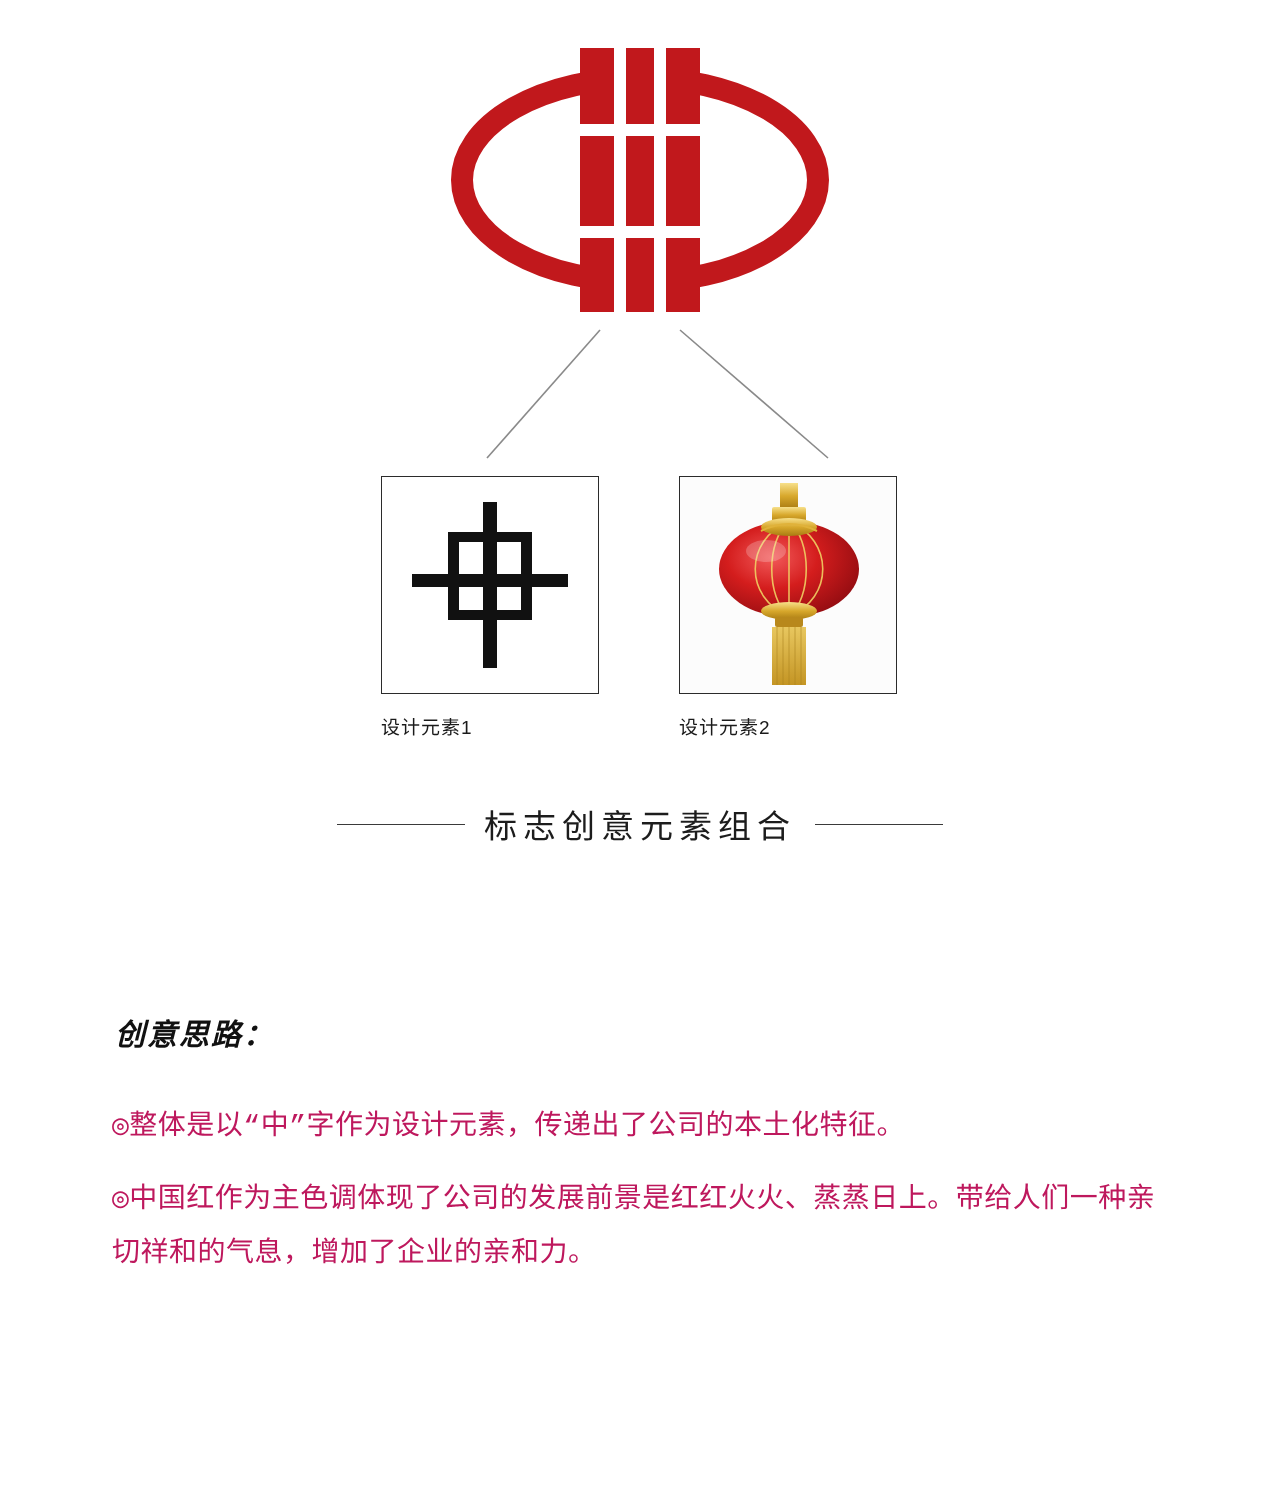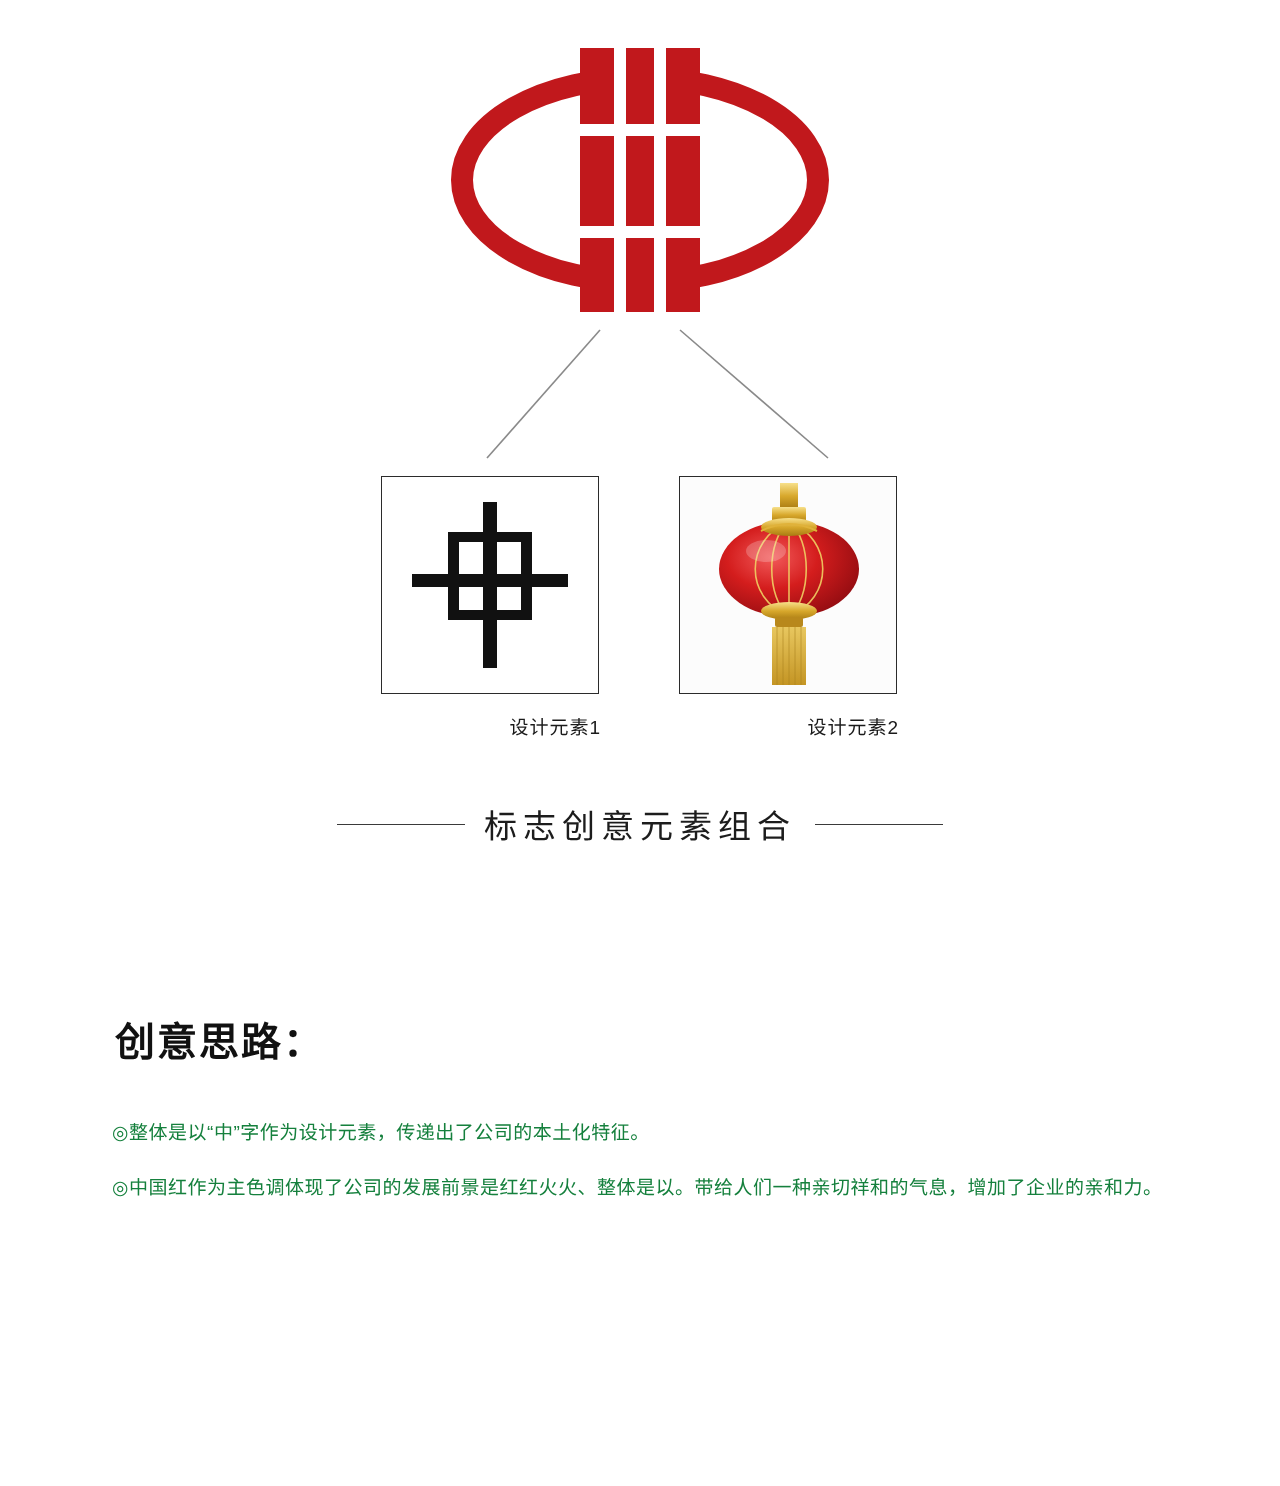--- a/index.html
+++ b/index.html
@@ -43,21 +43,21 @@
     position: absolute;
     left: 0;
     top: 476px;
     width: 1280px;
     height: 270px;
   }
   .element-block {
     position: absolute;
     top: 0;
     width: 220px;
-    text-align: right;
+    text-align: left;
   }
   #element-1 { left: 381px; }
   #element-2 { left: 679px; }
 
   .element-frame {
     width: 218px;
     height: 218px;
     box-sizing: border-box;
     border: 1px solid #2b2b2b;
     background: #ffffff;
@@ -111,32 +111,34 @@
   }
 
   
   #concept {
     position: absolute;
     top: 1010px;
     left: 112px;
     width: 1070px;
   }
   #concept-heading {
-    font-size: 40px;
+    font-size: 30px;
     font-weight: bold;
     letter-spacing: 2px;
     color: #111111;
     margin: 0 0 46px 3px;
+    font-style: italic;
   }
   .concept-line {
-    font-size: 19px;
+    font-size: 28px;
     line-height: 1.95;
     letter-spacing: 0.5px;
-    color: #15803d;
+    color: #be185d;
     margin-bottom: 18px;
+    font-family: Liberation Mono, monospace;
   }
   .concept-line:last-child { margin-bottom: 0; }
 </style>
 </head>
 <body>
 
 <div id="logo-area">
   <svg id="logo-svg" width="400" height="280" viewBox="0 0 400 280">
 
     <ellipse cx="200" cy="140" rx="178" ry="102" fill="none" stroke="#c1181c" stroke-width="22"></ellipse>
@@ -246,14 +248,14 @@
 
 <div id="section-title-row">
   <div class="rule"></div>
   <div id="section-title">标志创意元素组合</div>
   <div class="rule"></div>
 </div>
 
 <div id="concept">
   <div id="concept-heading">创意思路：</div>
   <div class="concept-line">◎整体是以“中”字作为设计元素，传递出了公司的本土化特征。</div>
-  <div class="concept-line">◎中国红作为主色调体现了公司的发展前景是红红火火、整体是以。带给人们一种亲切祥和的气息，增加了企业的亲和力。</div>
+  <div class="concept-line">◎中国红作为主色调体现了公司的发展前景是红红火火、蒸蒸日上。带给人们一种亲切祥和的气息，增加了企业的亲和力。</div>
 </div>
 
 </body></html>

